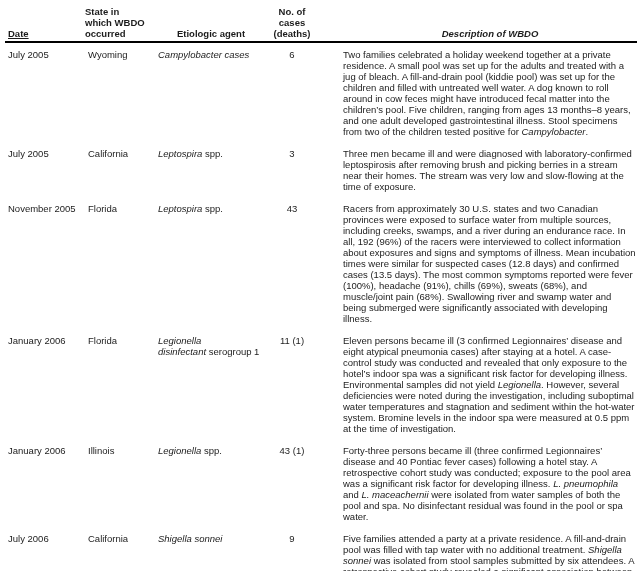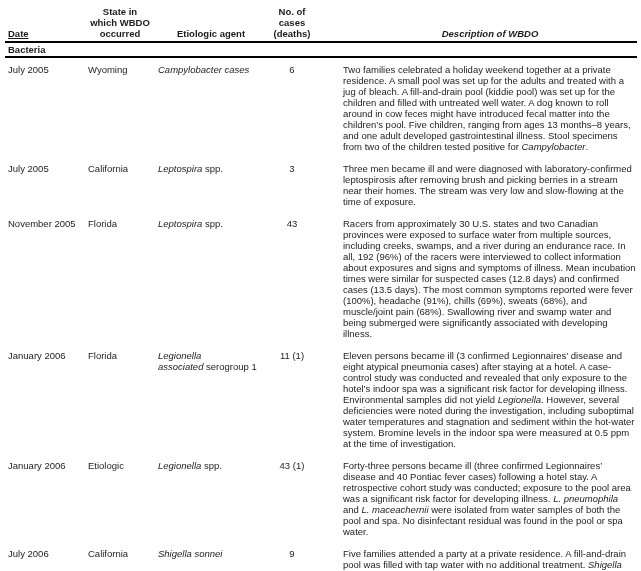--- a/index.html
+++ b/index.html
@@ -25,21 +25,21 @@
   col.c5 { width: 320px; }
 
   thead th {
     font-weight: bold;
     vertical-align: bottom;
     white-space: pre-line;
     padding: 0 0 2px 0;
   }
   tr.header-row th { border-bottom: 2px solid #000; }
   th.h-date  { text-align: left; padding-left: 3px; text-decoration: underline; }
-  th.h-state { text-align: center; }
+  th.h-state { text-align: left; }
   th.h-agent { text-align: center; }
   th.h-cases { text-align: center; }
   th.h-desc  { text-align: center; padding-left: 26px; font-style: italic; }
 
   th.section {
     text-align: left;
     font-weight: bold;
     padding: 1px 0 1px 3px;
     border-bottom: 2px solid #000;
     white-space: normal;
@@ -73,23 +73,20 @@
         <th class="h-date">Date</th>
         <th class="h-state">State in
 which WBDO
 occurred</th>
         <th class="h-agent">Etiologic agent</th>
         <th class="h-cases">No. of
 cases
 (deaths)</th>
         <th class="h-desc">Description of WBDO</th>
       </tr>
-      <tr>
-        <th class="section" colspan="5">Bacteria</th>
-      </tr>
     </thead>
     <tbody>
         <tr>
           <td class="c-date">July 2005</td>
           <td class="c-state">Wyoming</td>
           <td class="c-agent"><span class="it">Campylobacter cases</span></td>
           <td class="c-cases">6</td>
           <td class="c-desc"><span>Two families celebrated a holiday weekend together at a private residence. A small pool was set up for the adults and treated with a jug of bleach. A fill-and-drain pool (kiddie pool) was set up for the children and filled with untreated well water. A dog known to roll around in cow feces might have introduced fecal matter into the children’s pool. Five children, ranging from ages 13 months–8 years, and one adult developed gastrointestinal illness. Stool specimens from two of the children tested positive for </span><span class="it">Campylobacter</span><span>.</span></td>
         </tr>
         <tr>
@@ -102,27 +99,27 @@
         <tr>
           <td class="c-date">November 2005</td>
           <td class="c-state">Florida</td>
           <td class="c-agent"><span class="it">Leptospira</span><span> spp.</span></td>
           <td class="c-cases">43</td>
           <td class="c-desc"><span>Racers from approximately 30 U.S. states and two Canadian provinces were exposed to surface water from multiple sources, including creeks, swamps, and a river during an endurance race. In all, 192 (96%) of the racers were interviewed to collect information about exposures and signs and symptoms of illness. Mean incubation times were similar for suspected cases (12.8 days) and confirmed cases (13.5 days). The most common symptoms reported were fever (100%), headache (91%), chills (69%), sweats (68%), and muscle/joint pain (68%). Swallowing river and swamp water and being submerged were significantly associated with developing illness.</span></td>
         </tr>
         <tr>
           <td class="c-date">January 2006</td>
           <td class="c-state">Florida</td>
-          <td class="c-agent"><span class="it">Legionella</span><br><span class="it">associated</span><span> serogroup 1</span></td>
+          <td class="c-agent"><span class="it">Legionella</span><br><span class="it">disinfectant</span><span> serogroup 1</span></td>
           <td class="c-cases">11 (1)</td>
           <td class="c-desc"><span>Eleven persons became ill (3 confirmed Legionnaires’ disease and eight atypical pneumonia cases) after staying at a hotel. A case-control study was conducted and revealed that only exposure to the hotel’s indoor spa was a significant risk factor for developing illness. Environmental samples did not yield </span><span class="it">Legionella</span><span>. However, several deficiencies were noted during the investigation, including suboptimal water temperatures and stagnation and sediment within the hot-water system. Bromine levels in the indoor spa were measured at 0.5 ppm at the time of investigation.</span></td>
         </tr>
         <tr>
           <td class="c-date">January 2006</td>
-          <td class="c-state">Etiologic</td>
+          <td class="c-state">Illinois</td>
           <td class="c-agent"><span class="it">Legionella</span><span> spp.</span></td>
           <td class="c-cases">43 (1)</td>
           <td class="c-desc"><span>Forty-three persons became ill (three confirmed Legionnaires’ disease and 40 Pontiac fever cases) following a hotel stay. A retrospective cohort study was conducted; exposure to the pool area was a significant risk factor for developing illness. </span><span class="it">L. pneumophila</span><span> and </span><span class="it">L. maceachernii</span><span> were isolated from water samples of both the pool and spa. No disinfectant residual was found in the pool or spa water.</span></td>
         </tr>
         <tr>
           <td class="c-date">July 2006</td>
           <td class="c-state">California</td>
           <td class="c-agent"><span class="it">Shigella sonnei</span></td>
           <td class="c-cases">9</td>
           <td class="c-desc"><span>Five families attended a party at a private residence. A fill-and-drain pool was filled with tap water with no additional treatment. </span><span class="it">Shigella sonnei</span><span> was isolated from stool samples submitted by six attendees. A retrospective cohort study revealed a significant association between pool use and subsequent illness.</span></td>

